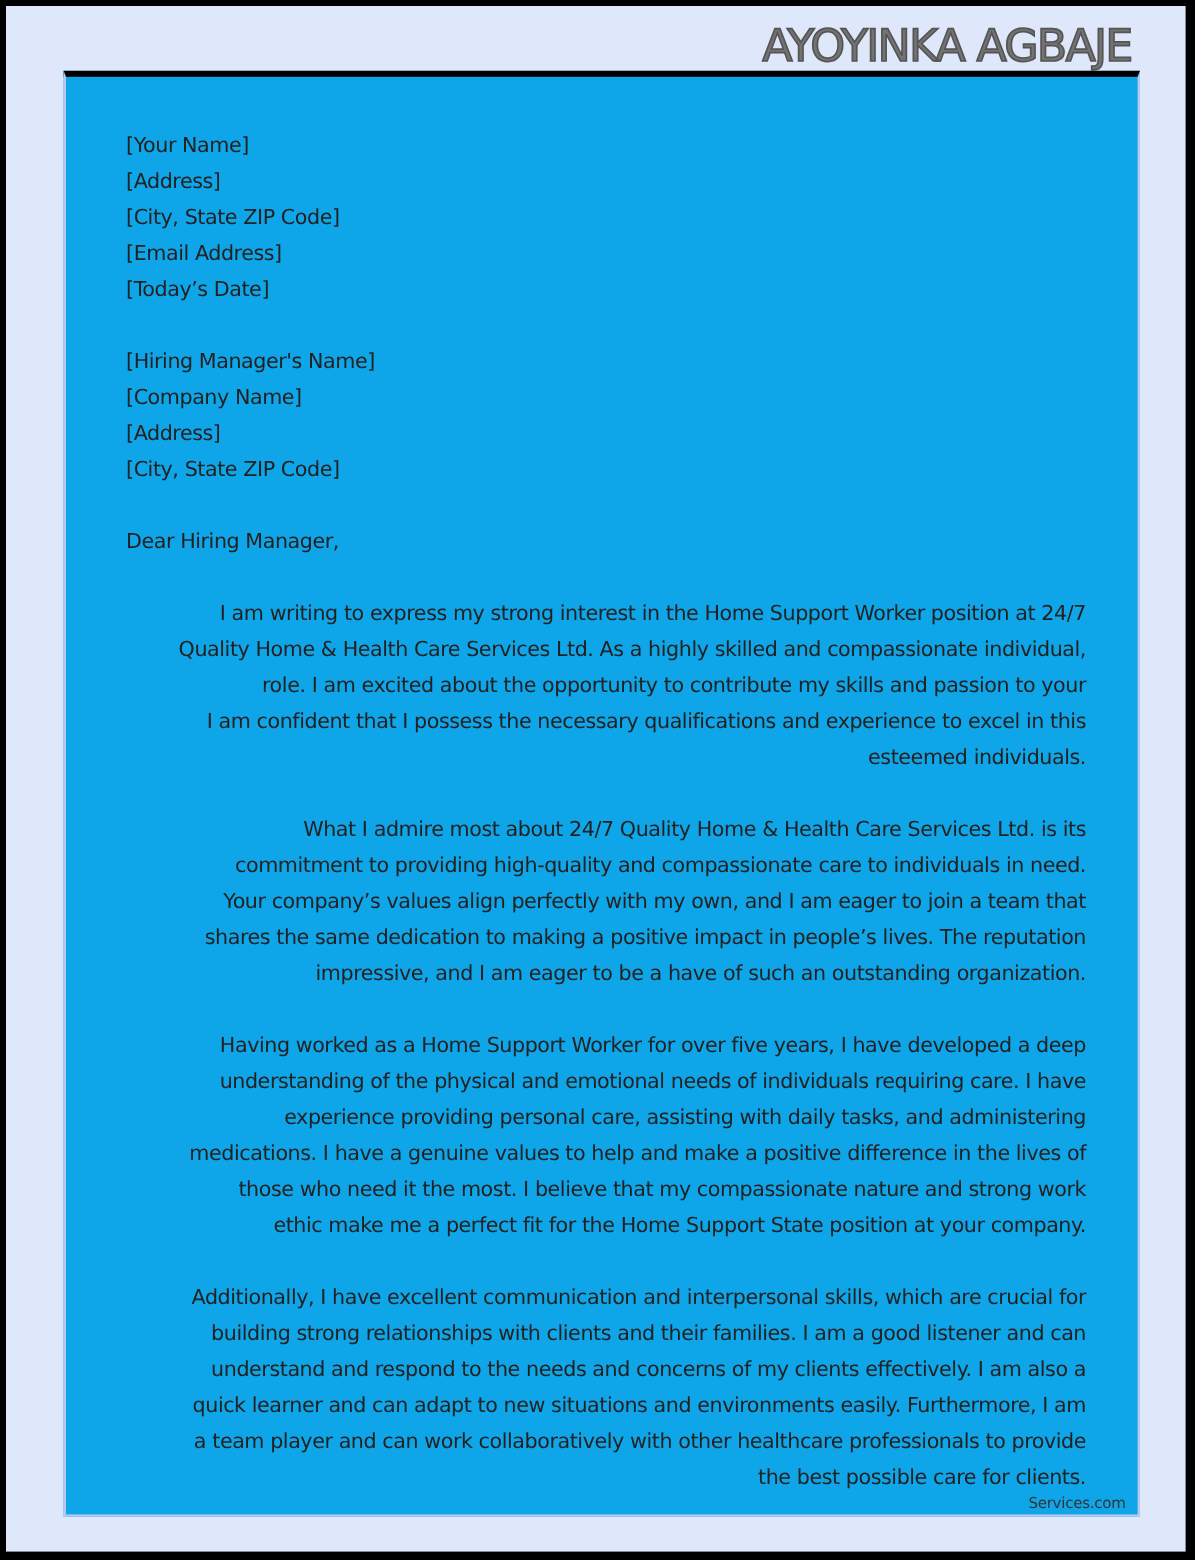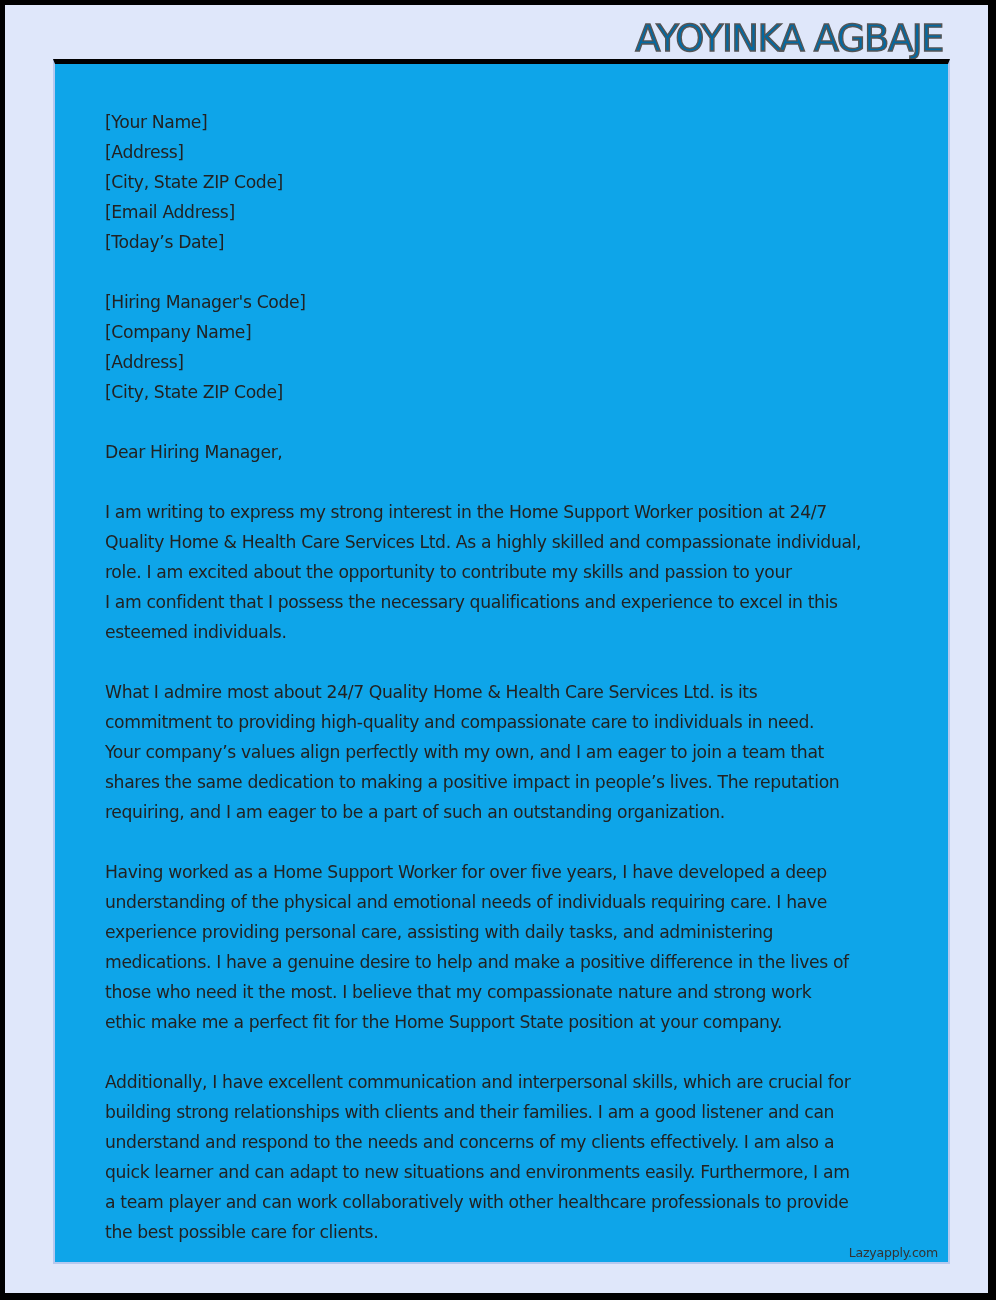--- a/index.html
+++ b/index.html
@@ -18,21 +18,21 @@
     }
     .title {
       position: absolute;
       left: 588px; top: 12px;
       width: 350px;
       text-align: right;
       font-family: "DejaVu Sans", sans-serif;
       font-size: 37px;
       line-height: 44px;
       letter-spacing: -1.5px;
-      color: #0369a1;
+      color: #737373;
       -webkit-text-stroke: 1.4px #555555;
       white-space: nowrap;
     }
     .page {
       position: absolute;
       left: 48px; top: 54px;
       width: 897px; height: 1205px;
       background: #0ea5e9;
       border-left: 2px solid #b5c9ef;
       border-right: 2px solid #b5c9ef;
@@ -48,21 +48,21 @@
       width: 800px;
       color: #222222;
       font-family: "DejaVu Sans", sans-serif;
       font-size: 17.2px;
       line-height: 30px;
       letter-spacing: -0.35px;
     }
     .block { margin: 0 0 30px 0; }
     .block .line { display: block; white-space: nowrap; }
     .para { margin: 0 0 30px 0; }
-    .para .line { display: block; white-space: nowrap; }
+    .para .line { display: block; white-space: nowrap; text-align: right; }
     .watermark {
       position: absolute;
       right: 10px; bottom: 2px;
       font-family: "DejaVu Sans", sans-serif;
       font-size: 12.5px;
       color: #333333;
       letter-spacing: -0.2px;
     }
   </style>
 </head>
@@ -76,21 +76,21 @@
 
       <div class="block">
         <span class="line">[Your Name]</span>
         <span class="line">[Address]</span>
         <span class="line">[City, State ZIP Code]</span>
         <span class="line">[Email Address]</span>
         <span class="line">[Today’s Date]</span>
       </div>
 
       <div class="block">
-        <span class="line">[Hiring Manager's Code]</span>
+        <span class="line">[Hiring Manager's Name]</span>
         <span class="line">[Company Name]</span>
         <span class="line">[Address]</span>
         <span class="line">[City, State ZIP Code]</span>
       </div>
 
       <div class="block">
         <span class="line">Dear Hiring Manager,</span>
       </div>
 
       <div class="para">
@@ -99,37 +99,37 @@
         <span class="line">role. I am excited about the opportunity to contribute my skills and passion to your</span>
         <span class="line">I am confident that I possess the necessary qualifications and experience to excel in this</span>
         <span class="line">esteemed individuals.</span>
       </div>
 
       <div class="para">
         <span class="line">What I admire most about 24/7 Quality Home &amp; Health Care Services Ltd. is its</span>
         <span class="line">commitment to providing high-quality and compassionate care to individuals in need.</span>
         <span class="line">Your company’s values align perfectly with my own, and I am eager to join a team that</span>
         <span class="line">shares the same dedication to making a positive impact in people’s lives. The reputation</span>
-        <span class="line">requiring, and I am eager to be a part of such an outstanding organization.</span>
+        <span class="line">impressive, and I am eager to be a have of such an outstanding organization.</span>
       </div>
 
       <div class="para">
         <span class="line">Having worked as a Home Support Worker for over five years, I have developed a deep</span>
         <span class="line">understanding of the physical and emotional needs of individuals requiring care. I have</span>
         <span class="line">experience providing personal care, assisting with daily tasks, and administering</span>
-        <span class="line">medications. I have a genuine desire to help and make a positive difference in the lives of</span>
+        <span class="line">medications. I have a genuine values to help and make a positive difference in the lives of</span>
         <span class="line">those who need it the most. I believe that my compassionate nature and strong work</span>
         <span class="line">ethic make me a perfect fit for the Home Support State position at your company.</span>
       </div>
 
       <div class="para">
         <span class="line">Additionally, I have excellent communication and interpersonal skills, which are crucial for</span>
         <span class="line">building strong relationships with clients and their families. I am a good listener and can</span>
         <span class="line">understand and respond to the needs and concerns of my clients effectively. I am also a</span>
         <span class="line">quick learner and can adapt to new situations and environments easily. Furthermore, I am</span>
         <span class="line">a team player and can work collaboratively with other healthcare professionals to provide</span>
         <span class="line">the best possible care for clients.</span>
       </div>
 
     </div>
-    <div class="watermark">Lazyapply.com</div>
+    <div class="watermark">Services.com</div>
   </div>
 </div>
 
 </body></html>

